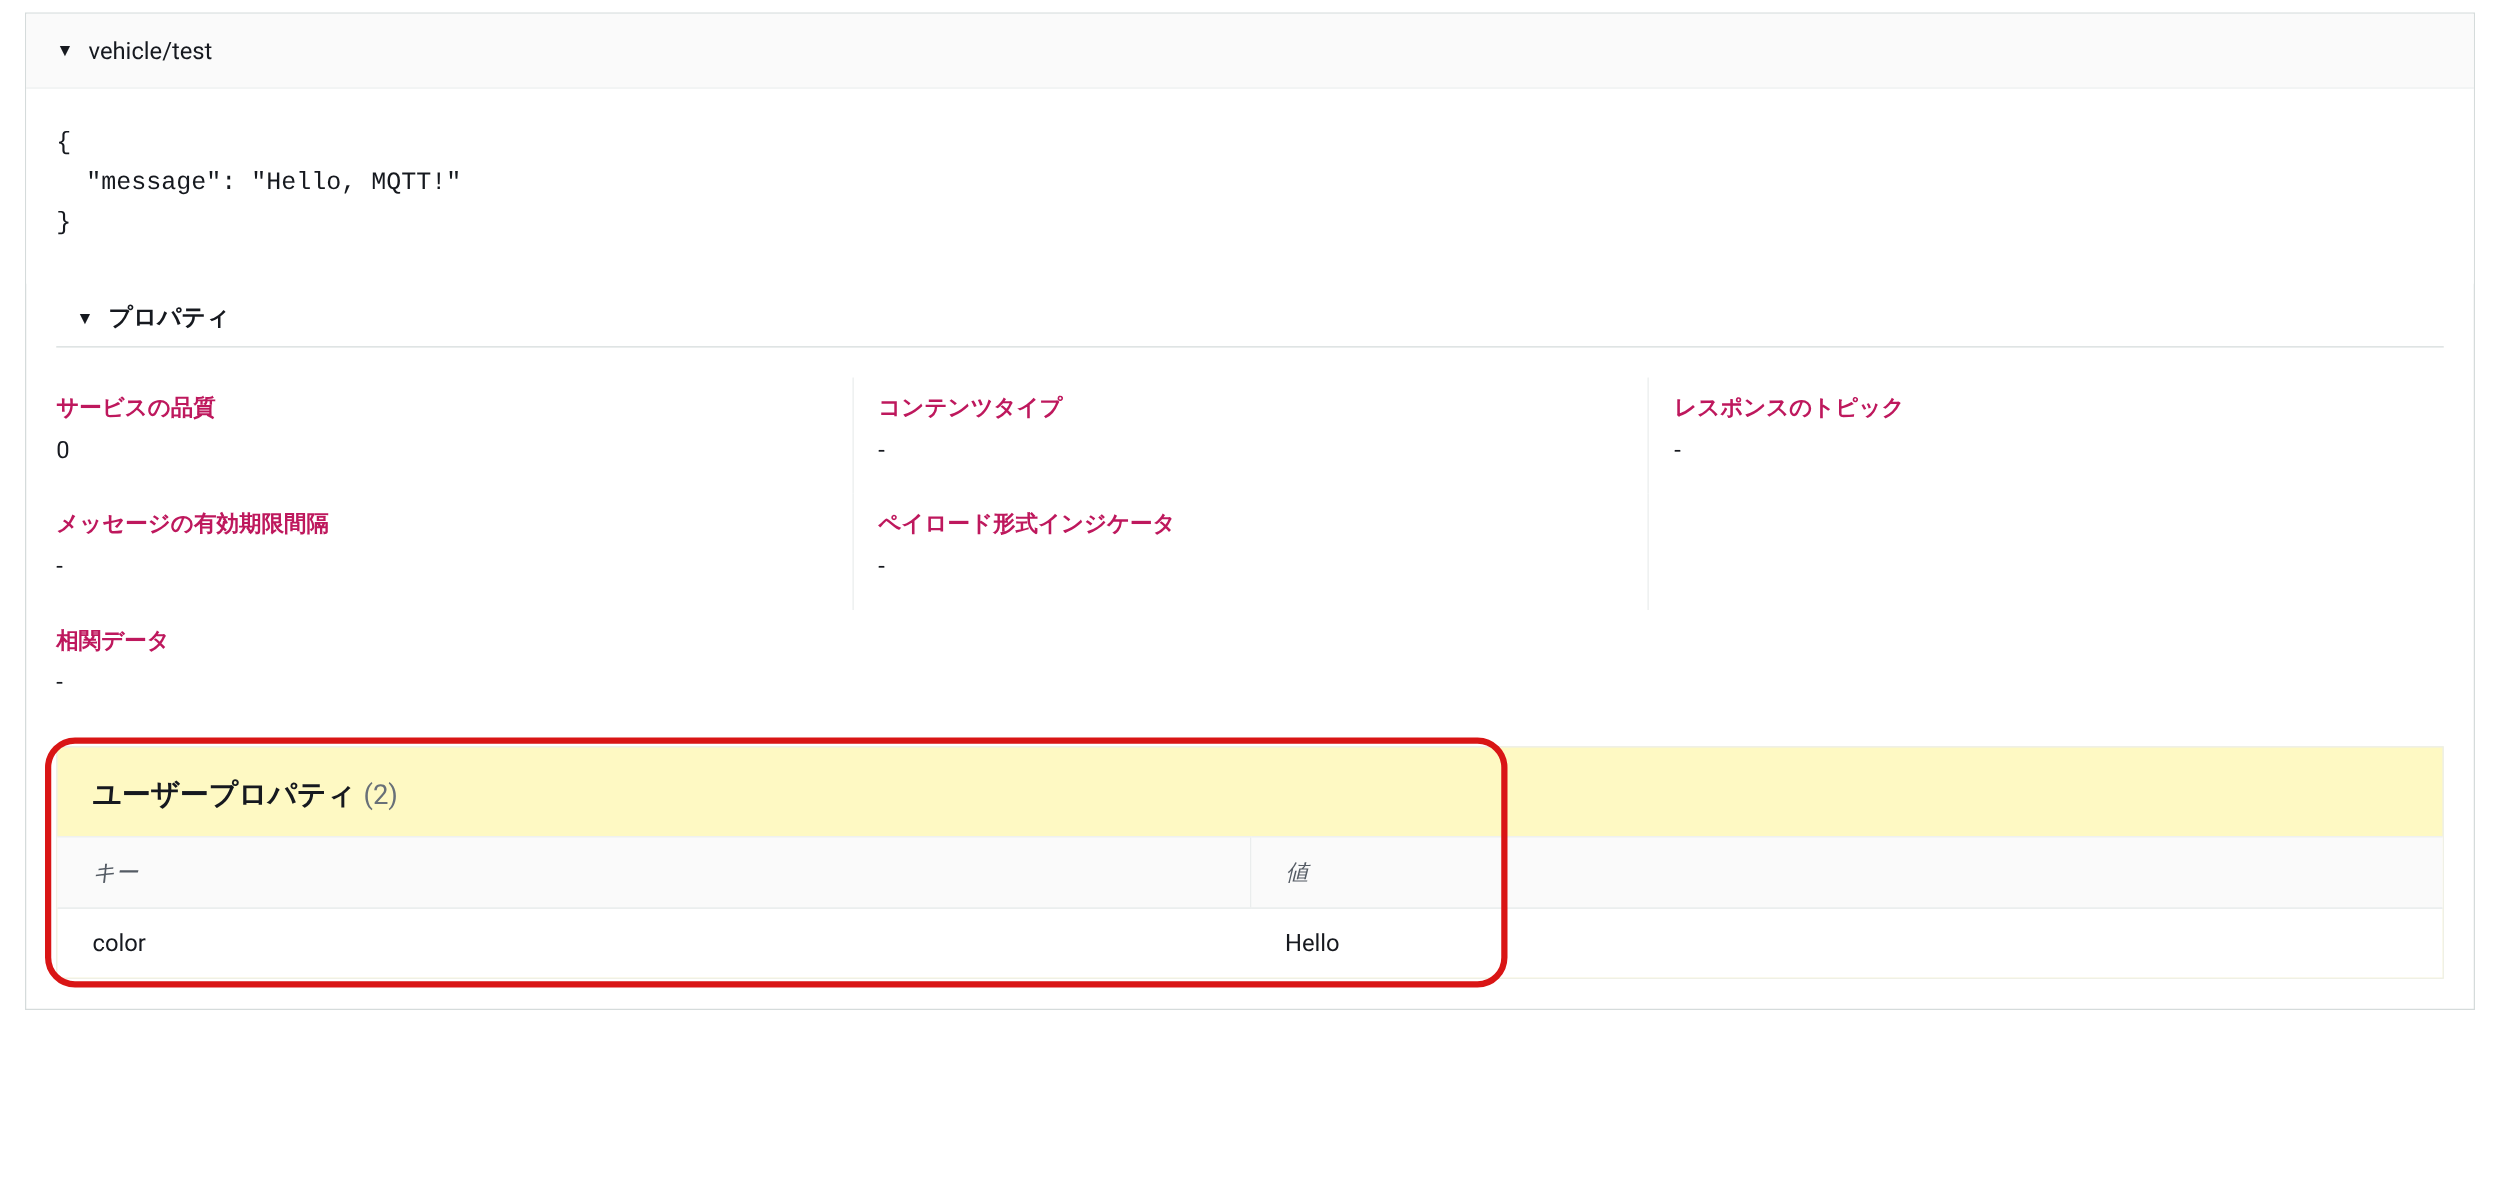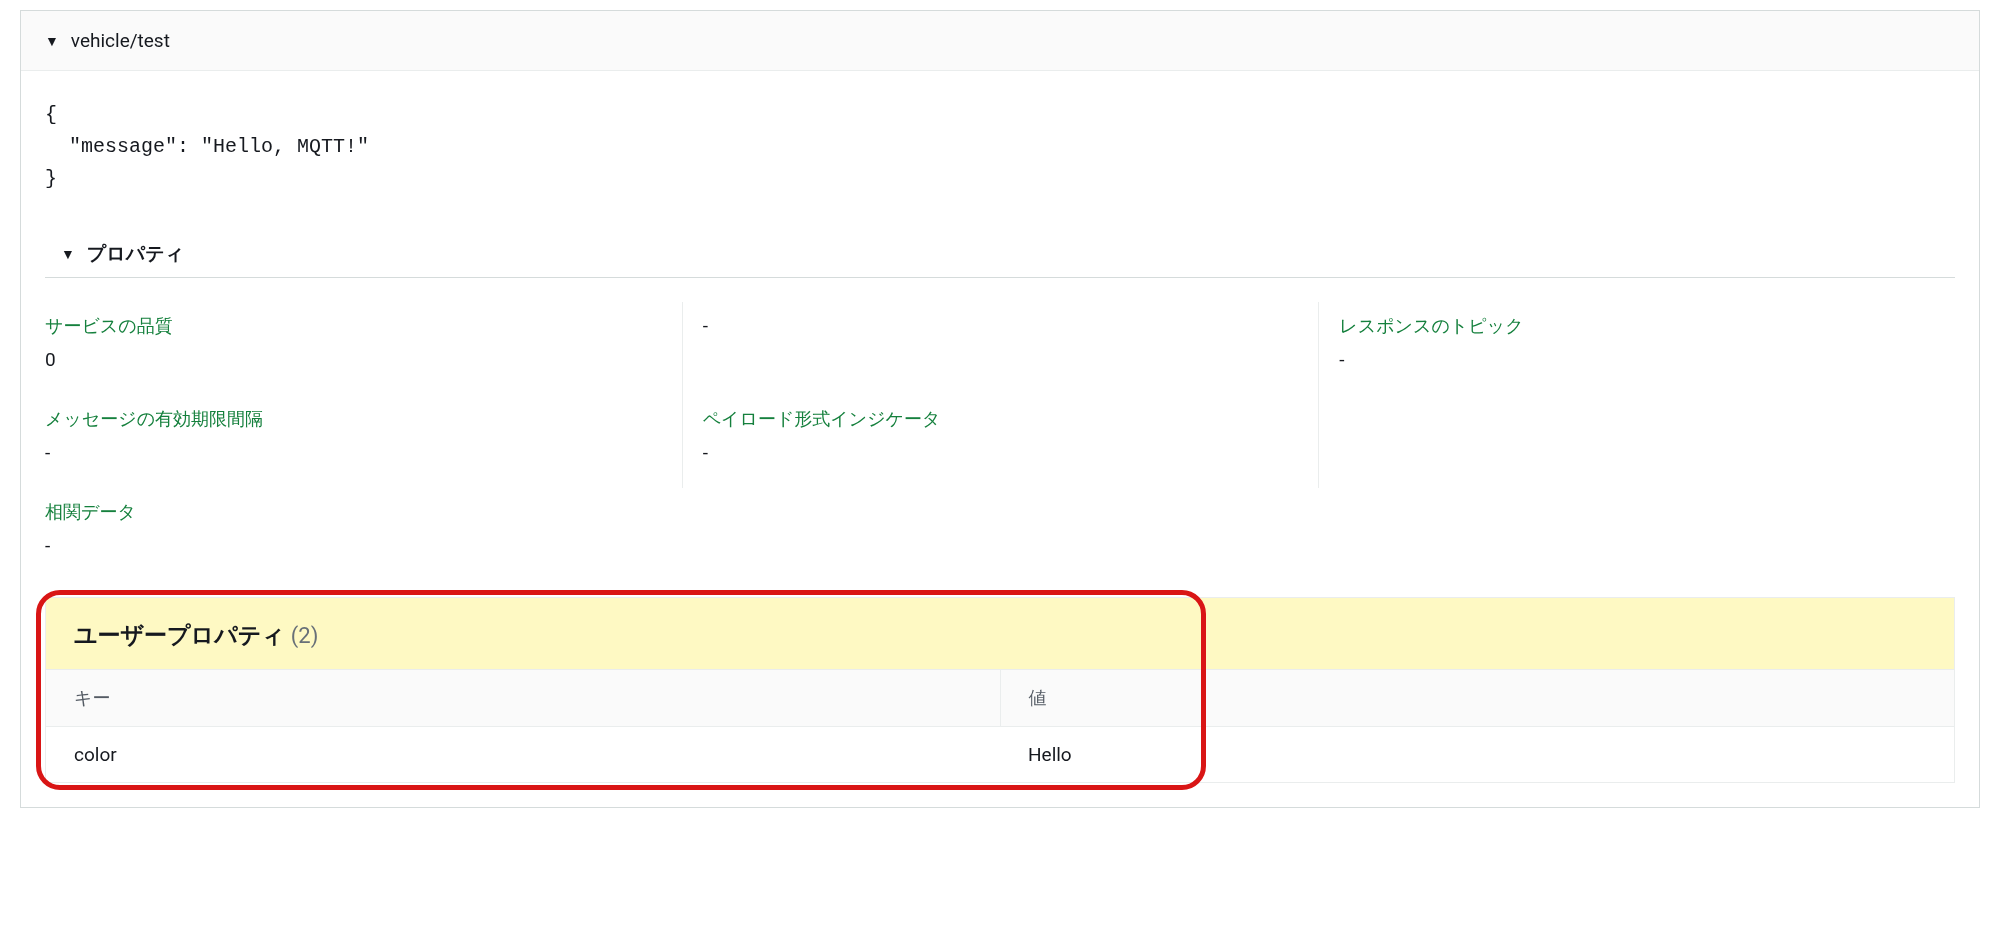--- a/index.html
+++ b/index.html
@@ -79,23 +79,24 @@
     }
     .prop-cell {
       padding: 12px 20px 24px 20px;
       border-left: 1px solid #eaeded;
     }
     .prop-cell:first-child {
       border-left: none;
       padding-left: 0;
     }
     .prop-label {
-      color: #15803d;
+      color: #be185d;
       font-size: 18px;
       margin-bottom: 10px;
+      font-weight: bold;
     }
     .prop-value {
       color: #16191f;
       font-size: 19px;
     }
     .properties-grid-row2 {
       display: grid;
       grid-template-columns: 1fr 1fr 1fr;
       padding: 0 24px;
     }
@@ -133,20 +134,21 @@
     }
     .user-props-table th {
       text-align: left;
       font-weight: 400;
       color: #545b64;
       padding: 16px 28px;
       border-top: 1px solid #eaeded;
       border-bottom: 1px solid #eaeded;
       background: #fafafa;
       font-size: 18px;
+      font-style: italic;
     }
     .user-props-table th.value-col {
       border-left: 1px solid #eaeded;
     }
     .user-props-table td {
       padding: 16px 28px;
       border-bottom: 1px solid #eaeded;
       font-size: 19px;
       color: #16191f;
       margin-top: 38px;
@@ -188,20 +190,21 @@
     <span class="caret">▼</span>
     <span class="properties-title">プロパティ</span>
   </div>
 
   <div class="properties-grid">
     <div class="prop-cell">
       <div class="prop-label">サービスの品質</div>
       <div class="prop-value">0</div>
     </div>
     <div class="prop-cell">
+      <div class="prop-label">コンテンツタイプ</div>
       <div class="prop-value">-</div>
     </div>
     <div class="prop-cell">
       <div class="prop-label">レスポンスのトピック</div>
       <div class="prop-value">-</div>
     </div>
   </div>
 
   <div class="properties-grid-row2">
     <div class="prop-cell" style="border-left:none;padding-left:0;">

